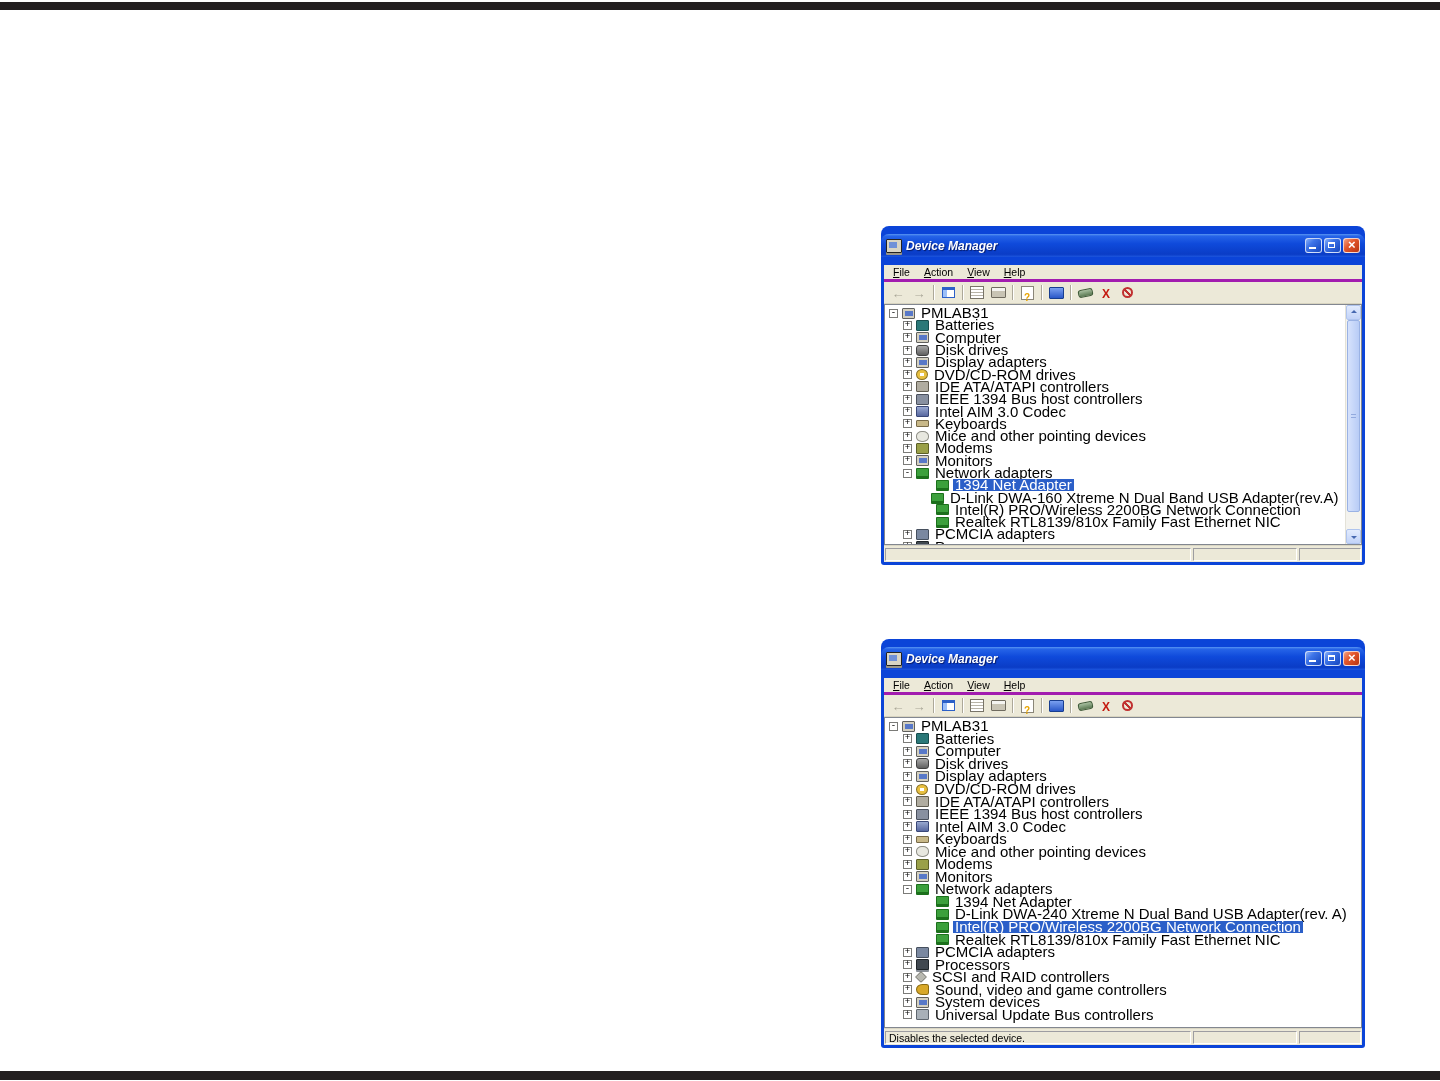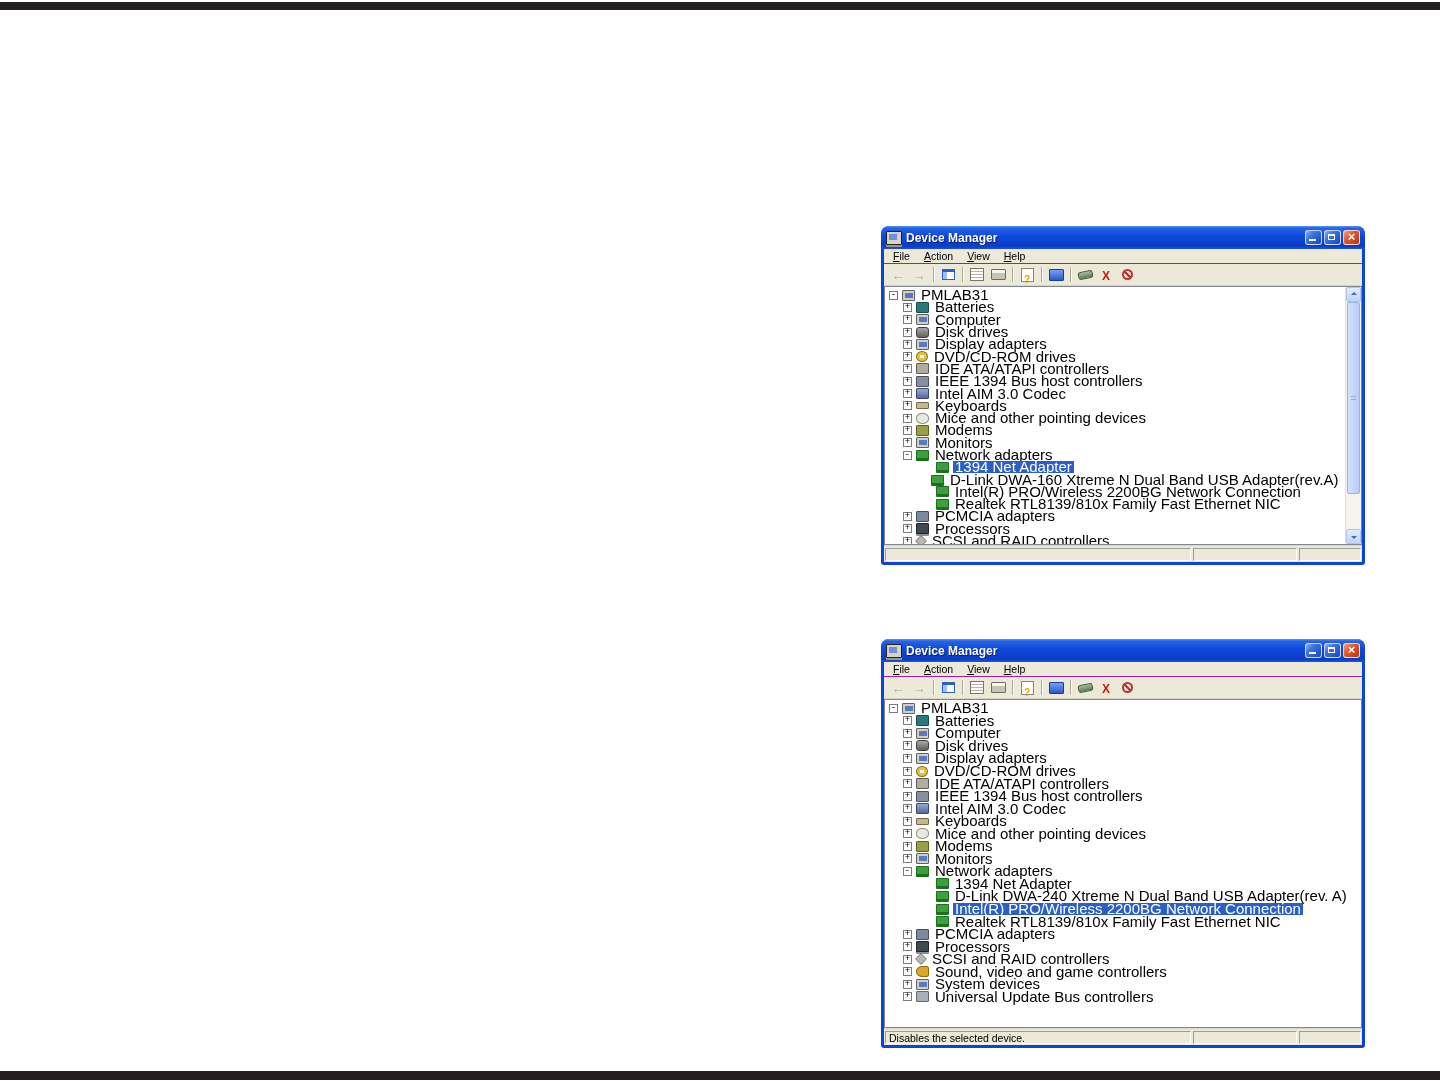--- a/index.html
+++ b/index.html
@@ -5,42 +5,42 @@
   html,body{margin:0;padding:0;background:#fff;}
   .page{position:relative;width:1440px;height:1081px;background:#fff;overflow:hidden;
         font-family:"Liberation Sans",sans-serif;-webkit-font-smoothing:antialiased;}
   .rule{position:absolute;left:0;width:1440px;background:#231f20;}
   .rule-top{top:2px;height:8px;}
   .rule-bottom{top:1071px;height:9px;}
 
   
   .xp-window{position:absolute;background:#0B44D8;border-radius:8px 8px 3px 3px;
              padding:0 3px 3px;display:flex;flex-direction:column;box-sizing:border-box;}
-  .titlebar{height:23px;margin:0 -3px;flex:none;display:flex;align-items:center;
+  .titlebar{height:23px;margin:8px -3px;flex:none;display:flex;align-items:center;
             padding:0 5px;border-radius:8px 8px 0 0;box-sizing:border-box;
-            background:linear-gradient(180deg,#5A96F2 0%,#2664E8 9%,#0F4ADB 42%,#0A3CC6 88%,#1C55DE 100%);}
+            background:linear-gradient(180deg,#5A96F2 0%,#2664E8 9%,#0F4ADB 42%,#0A3CC6 88%,#1C55DE 100%);font-style:italic;}
   .tb-appicon{width:14px;height:12px;flex:none;margin-right:4px;
               background:linear-gradient(#6F90D8,#6F90D8) 2px 2px/8px 6px no-repeat,#D8D4C4;
               border:1px solid #222;border-radius:1px;box-shadow:0 2px 0 #9a9688;}
   .tb-text{color:#fff;font-weight:bold;font-size:12px;flex:1;
            text-shadow:1px 1px 1px rgba(0,0,40,.6);white-space:nowrap;overflow:hidden;}
   .wbtns{display:flex;gap:2px;flex:none;}
   .wbtn{width:17px;height:15px;border-radius:3px;border:1px solid rgba(255,255,255,.75);
         position:relative;box-sizing:border-box;}
   .minb,.maxb{background:linear-gradient(135deg,#8AB0F8 0%,#3E74E8 35%,#1E50C8 85%);}
   .clsb{background:linear-gradient(135deg,#F2A285 0%,#E4572C 40%,#C03A16 90%);}
   .minb::before{content:"";position:absolute;left:3px;bottom:3px;width:7px;height:2px;background:#fff;}
   .maxb::before{content:"";position:absolute;left:3px;top:3px;width:7px;height:6px;
                 border:1px solid #fff;border-top-width:2px;box-sizing:border-box;}
   .clsb::before{content:"\00d7";position:absolute;left:0;right:0;top:-2px;text-align:center;
                 color:#fff;font-size:13px;font-weight:bold;}
   .winbody{flex:1;min-height:0;background:#ECE9D8;display:flex;flex-direction:column;position:relative;}
 
   .menubar{height:14px;flex:none;display:flex;align-items:center;font-size:10.5px;color:#000;
-           border-bottom:1px solid #a21caf;padding-left:2px;}
+           border-bottom:3px solid #a21caf;padding-left:2px;}
   .menu-item{display:inline-block;padding:0 7px;}
   .menu-item::first-letter{text-decoration:underline;}
 
   .toolbar{height:21px;flex:none;display:flex;align-items:center;padding-left:4px;gap:1px;
            border-bottom:1px solid #D8D4C0;}
   .tbtn{width:20px;height:18px;flex:none;display:flex;align-items:center;justify-content:center;}
   .tsep{width:1px;height:15px;background:#ACA899;box-shadow:1px 0 0 #fff;margin:0 3px;flex:none;}
   .ticn{display:block;position:relative;}
   .tb-back::before,.tb-forward::before{font-size:13px;font-weight:bold;color:#A9A697;line-height:1;}
   .tb-back::before{content:"\2190";}

